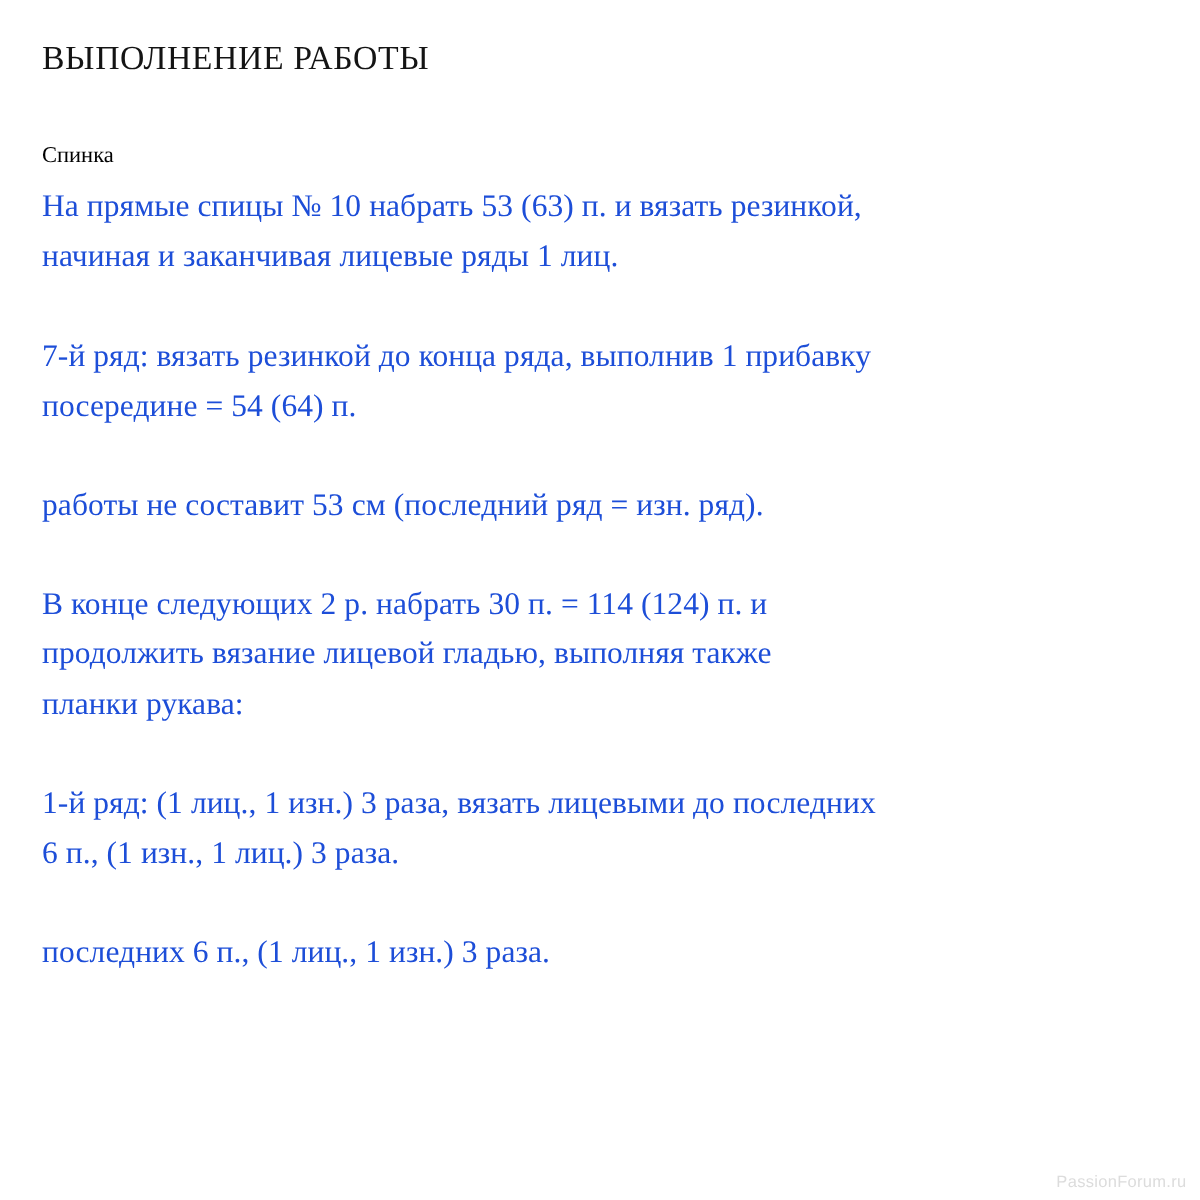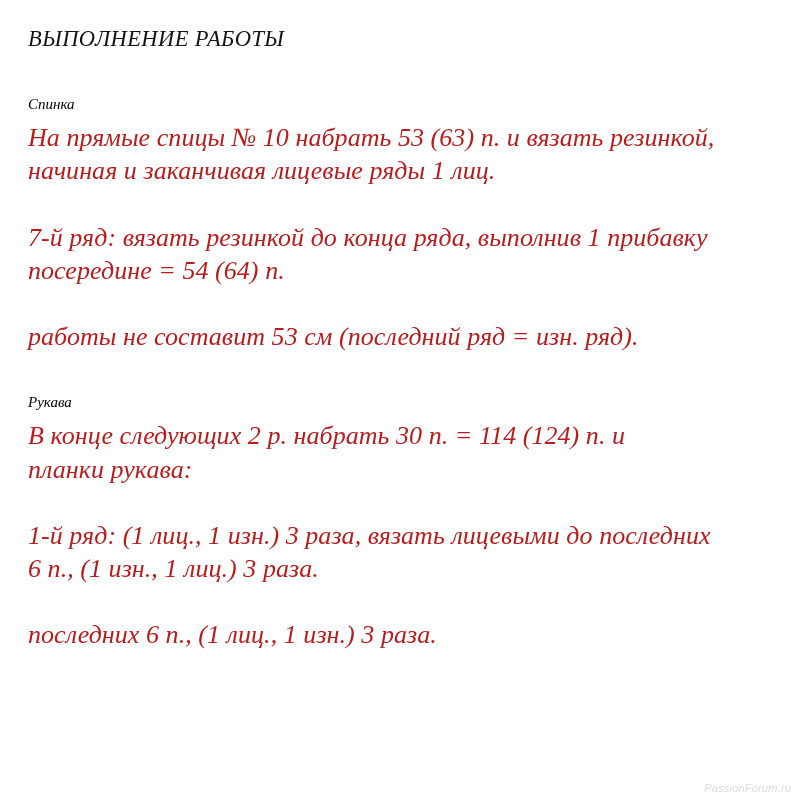--- a/index.html
+++ b/index.html
@@ -17,21 +17,20 @@
     -webkit-font-smoothing: antialiased;
   }
 
   #page {
     position: relative;
     width: 800px;
     height: 800px;
     background: #ffffff;
     box-sizing: border-box;
     padding: 22px 30px 0 28px;
-    font-style: italic;
   }
 
   .doc-title {
     font-size: 22.5px;
     line-height: 33px;
     letter-spacing: 0.4px;
     font-weight: 400;
     color: #141414;
     margin: 0;
     white-space: nowrap;
@@ -39,23 +38,23 @@
 
   .spacer {
     height: 33px;
   }
 
   .block {
     margin: 0;
   }
 
   .line {
-    font-size: 26px;
+    font-size: 21px;
     line-height: 33.2px;
-    color: #b91c1c;
+    color: #1d4ed8;
     white-space: nowrap;
     letter-spacing: 0.05px;
   }
 
   .subhead {
     font-size: 15px;
     line-height: 33.2px;
     color: #000000;
     white-space: nowrap;
   }
@@ -97,22 +96,22 @@
 
   <div class="spacer"></div>
 
   <div class="block">
     <div class="line">работы не составит 53 см (последний ряд = изн. ряд).</div>
   </div>
 
   <div class="spacer"></div>
 
   <div class="block">
-    <div class="subhead">Рукава</div>
     <div class="line">В конце следующих 2 р. набрать 30 п. = 114 (124) п. и</div>
+    <div class="line">продолжить вязание лицевой гладью, выполняя также</div>
     <div class="line">планки рукава:</div>
   </div>
 
   <div class="spacer"></div>
 
   <div class="block">
     <div class="line">1-й ряд: (1 лиц., 1 изн.) 3 раза, вязать лицевыми до последних</div>
     <div class="line">6 п., (1 изн., 1 лиц.) 3 раза.</div>
   </div>
 

